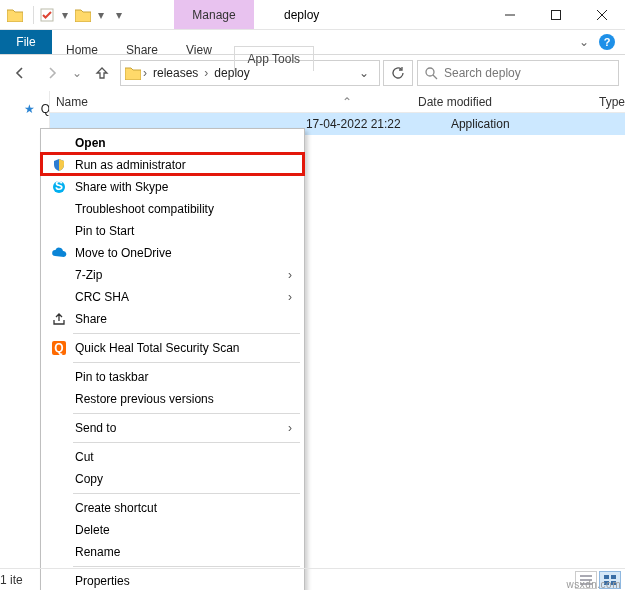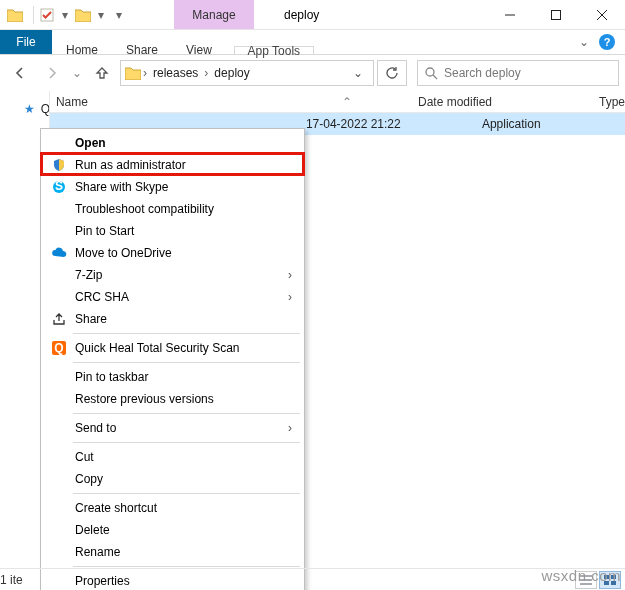--- a/index.html
+++ b/index.html
@@ -13,64 +13,64 @@
   .title-text { flex: 0 0 auto; display: flex; align-items: center; padding: 0 18px 0 30px; }
   .title-spacer { flex: 1; }
   .win-controls { display: flex; }
   .win-btn { width: 46px; display: flex; align-items: center; justify-content: center; }
   .win-btn svg { stroke: #222; }
 
   
   .ribbon { height: 25px; display: flex; align-items: stretch; border-bottom: 1px solid #d9d9d9; position: relative; }
   .file-tab { background: #0369a1; color: #fff; width: 52px; display: flex; align-items: center; justify-content: center; }
   .rtab { padding: 0 14px; display: flex; align-items: center; color: #333; margin-top: 16px; }
-  .rtab-ctx { border: 1px solid #d9d9d9; border-bottom: 0; color: #444; width: 80px; justify-content: center; padding: 4px; }
+  .rtab-ctx { border: 1px solid #d9d9d9; border-bottom: 0; color: #444; width: 80px; justify-content: center; padding: 12px; }
   .ribbon-right { position: absolute; right: 0; top: 0; height: 100%; display: flex; align-items: center; gap: 10px; padding-right: 10px; }
   .help-btn { width: 16px; height: 16px; border-radius: 50%; background: #1e90e8; color: #fff; display: flex; align-items: center; justify-content: center; font-weight: bold; font-size: 11px; }
 
   
   .navbar { height: 36px; display: flex; align-items: center; padding: 4px 6px; gap: 4px; }
   .nav-btn { width: 28px; height: 28px; display: flex; align-items: center; justify-content: center; color: #606060; }
   .addr { flex: 1; height: 26px; border: 1px solid #cfcfcf; display: flex; align-items: center; padding: 0 4px; gap: 2px; }
   .crumb { padding: 0 4px; color: #222; text-align: right; }
   .chev { color: #666; }
   .addr-drop { margin-left: auto; padding: 0 6px; color: #555; }
   .refresh { width: 30px; height: 26px; border: 1px solid #cfcfcf; display: flex; align-items: center; justify-content: center; color: #555; margin-left: -1px; }
-  .search { width: 202px; height: 26px; border: 1px solid #cfcfcf; display: flex; align-items: center; padding: 0 6px; gap: 6px; margin-left: 6px; color: #777; }
+  .search { width: 202px; height: 26px; border: 1px solid #cfcfcf; display: flex; align-items: center; padding: 0 6px; gap: 6px; color: #777; }
 
   
   .content { display: flex; position: absolute; top: 91px; bottom: 22px; left: 0; right: 0; }
   .sidebar { width: 160px; border-right: 1px solid #e9e9e9; padding-top: 8px; overflow: hidden; }
   .side-item { display: flex; align-items: center; gap: 6px; padding: 3px 0 3px 24px; white-space: nowrap; color: #222; }
   .star { color: #2b84d3; }
 
   .list { flex: 1; position: relative; }
   .cols { height: 22px; display: flex; align-items: center; color: #333; border-bottom: 1px solid #eaeaea; gap: 36px; }
   .col-name { margin-left: 6px; width: 250px; }
   .col-date { width: 145px; }
   .col-type { flex: 1; }
-  .row-sel { height: 22px; background: #cce8ff; display: flex; align-items: center; padding-left: 256px; color: #222; gap: 31px; }
+  .row-sel { height: 22px; background: #cce8ff; display: flex; align-items: center; padding-left: 256px; color: #222; }
   .row-sel .c-date { width: 145px; }
 
   
   .ctxmenu { position: absolute; left: 40px; top: 128px; width: 265px; background: #fff; border: 1px solid #bfbfbf; box-shadow: 3px 3px 4px rgba(0,0,0,.18); padding: 3px 2px 2px; }
   .mi { height: 22px; display: flex; align-items: center; padding-left: 32px; padding-right: 10px; position: relative; color: #000; }
   .mi.bold { font-weight: 600; }
   .mi .iconcell { position: absolute; left: 6px; top: 0; bottom: 0; width: 20px; display: flex; align-items: center; justify-content: center; }
   .mi .sub { margin-left: auto; color: #555; }
   .sep { height: 1px; background: #d9d9d9; margin: 3px 2px 3px 30px; }
   .hilite { position: absolute; left: 40px; top: 152px; width: 265px; height: 24px; border: 3px solid #e3170a; pointer-events: none; }
 
   
   .status { position: absolute; bottom: 0; left: 0; right: 0; height: 22px; border-top: 1px solid #e5e5e5; display: flex; align-items: center; color: #333; }
   .status-right { margin-left: auto; display: flex; gap: 2px; padding-right: 4px; }
   .view-btn { width: 22px; height: 18px; border: 1px solid #ccc; display:flex; align-items:center; justify-content:center; }
   .view-btn.sel { background:#d6e8f7; border-color:#8fb8e0; }
 
-  .watermark { position: absolute; right: 4px; bottom: 6px; font-size: 15px; color: #9a9a9a; letter-spacing: .5px; pointer-events:none; }
+  .watermark { position: absolute; right: 4px; bottom: 0; font-size: 10px; color: #9a9a9a; letter-spacing: .5px; pointer-events:none; }
 
   svg { display: block; }
 </style>
 </head>
 <body>
 
 <div class="titlebar">
   <div class="qat">
     <div class="qat-btn">
       <svg width="16" height="14" viewBox="0 0 16 14">

